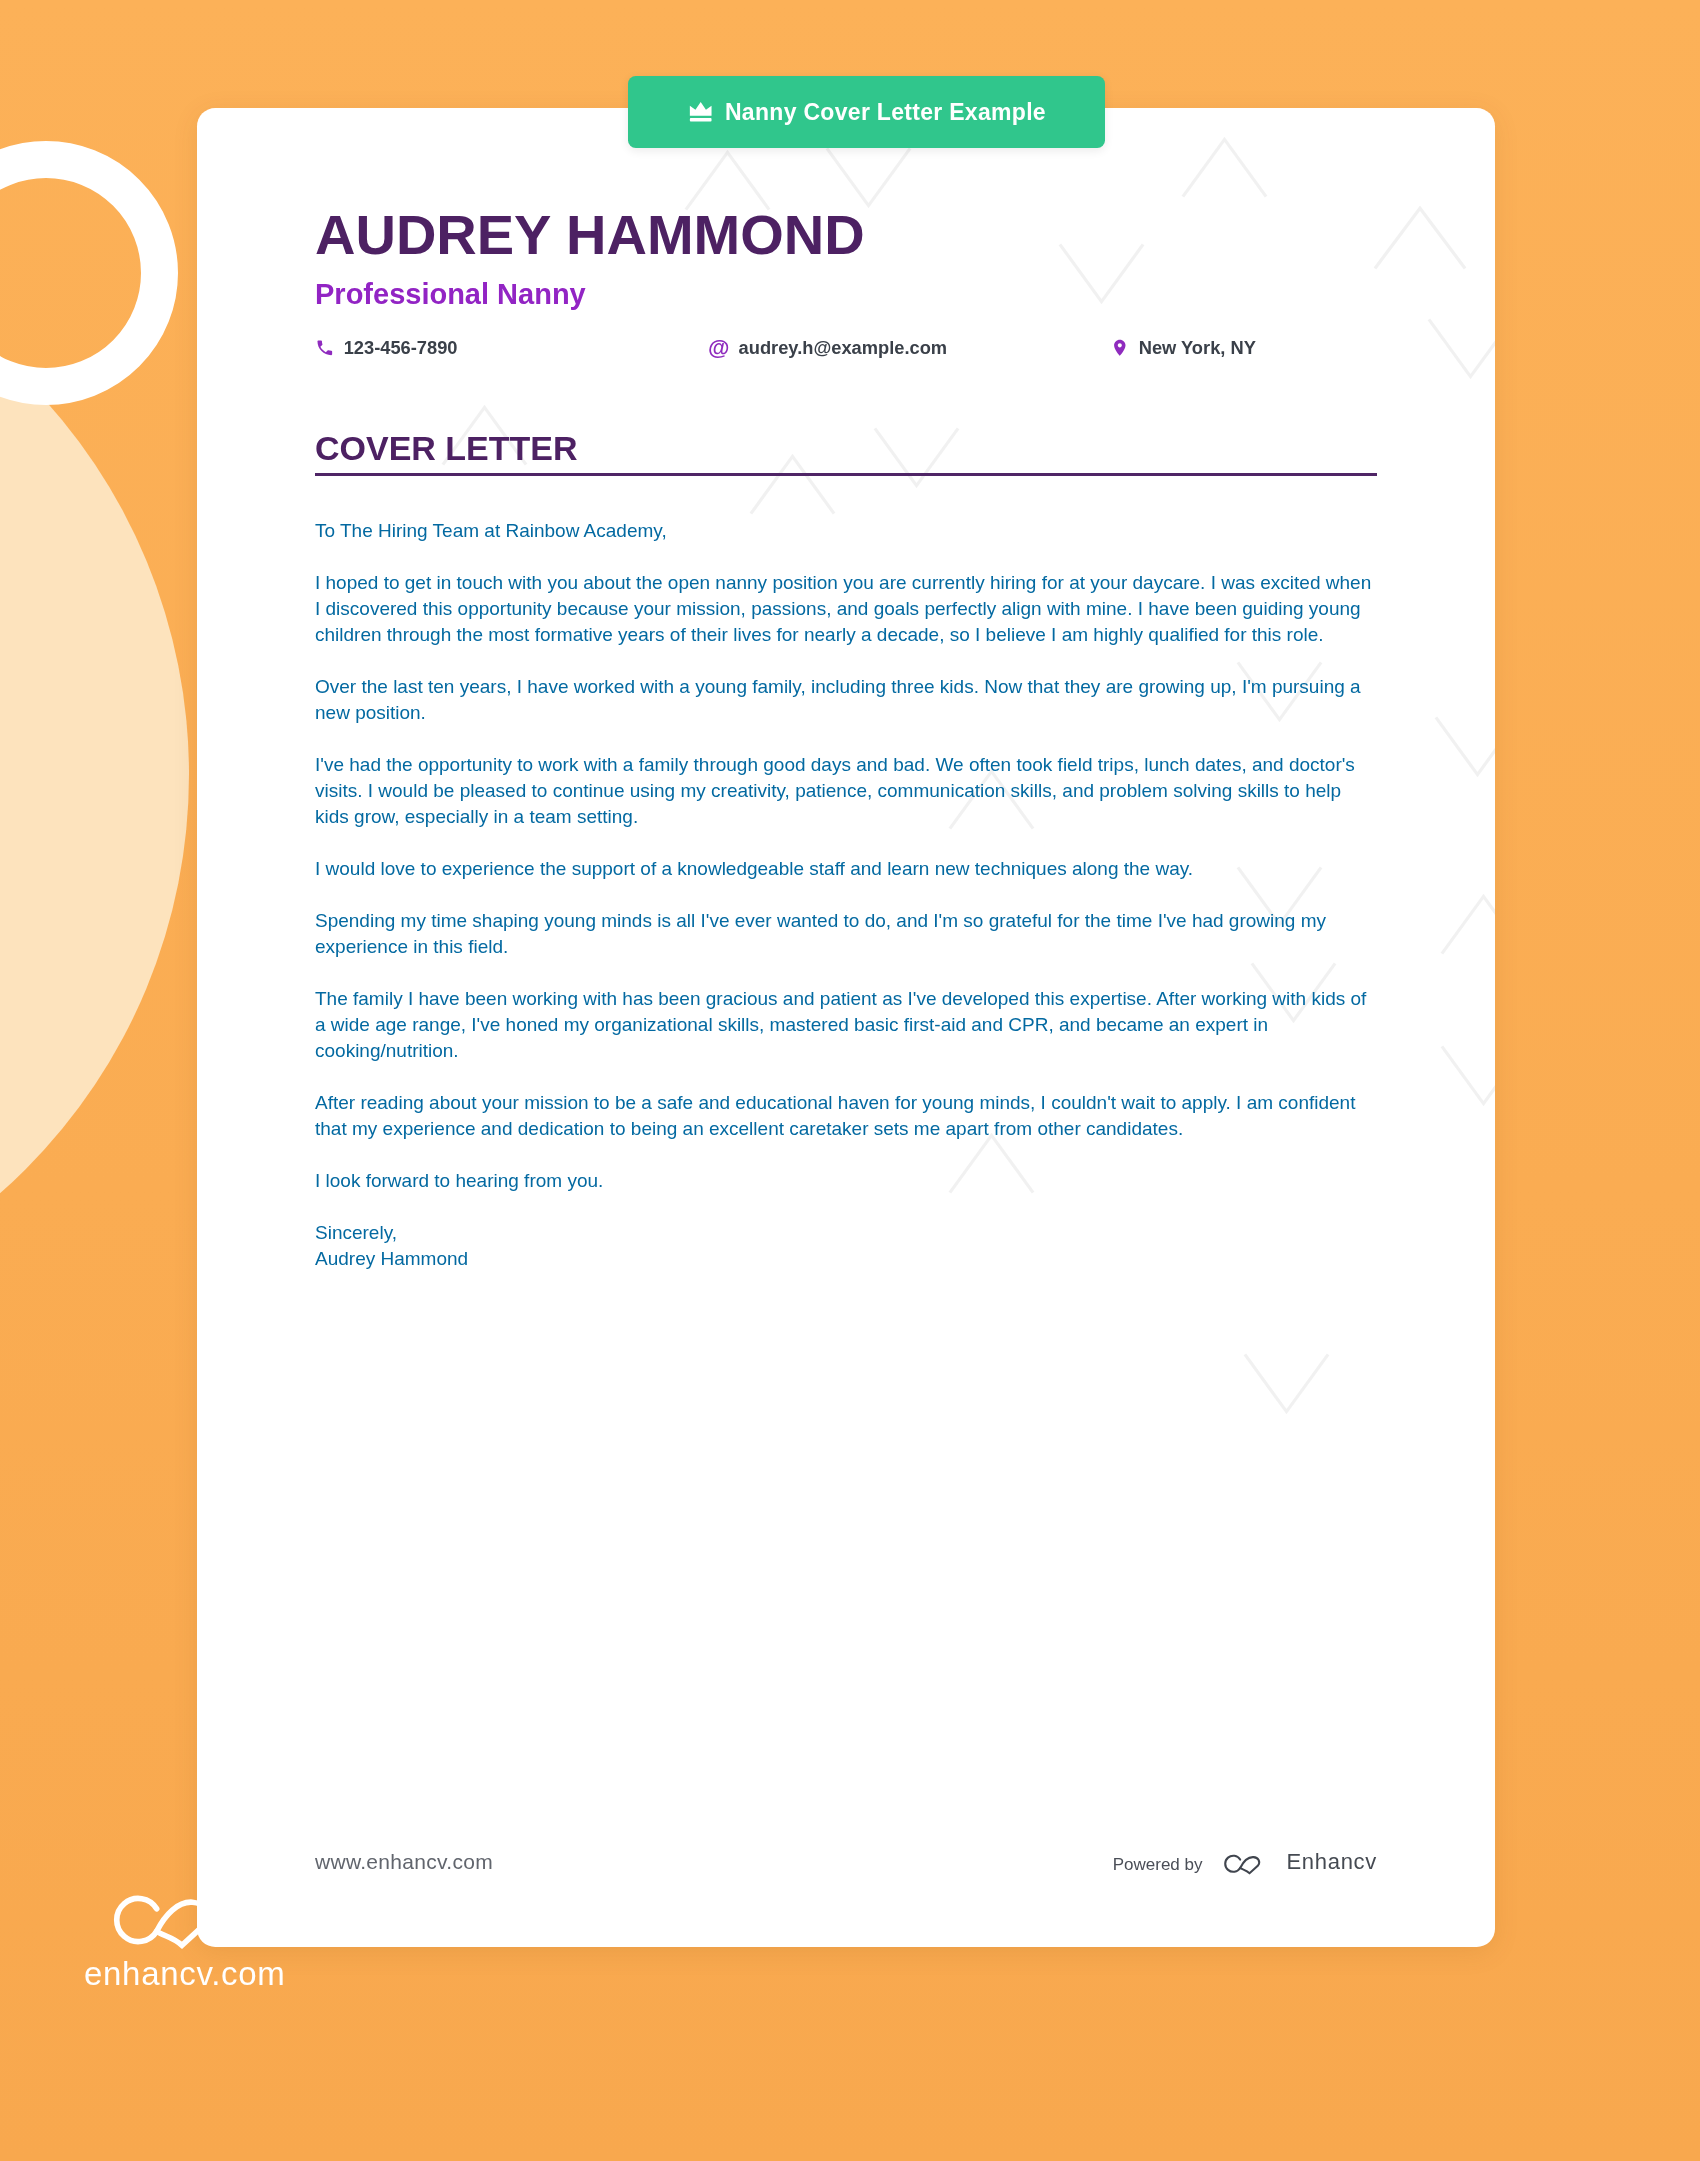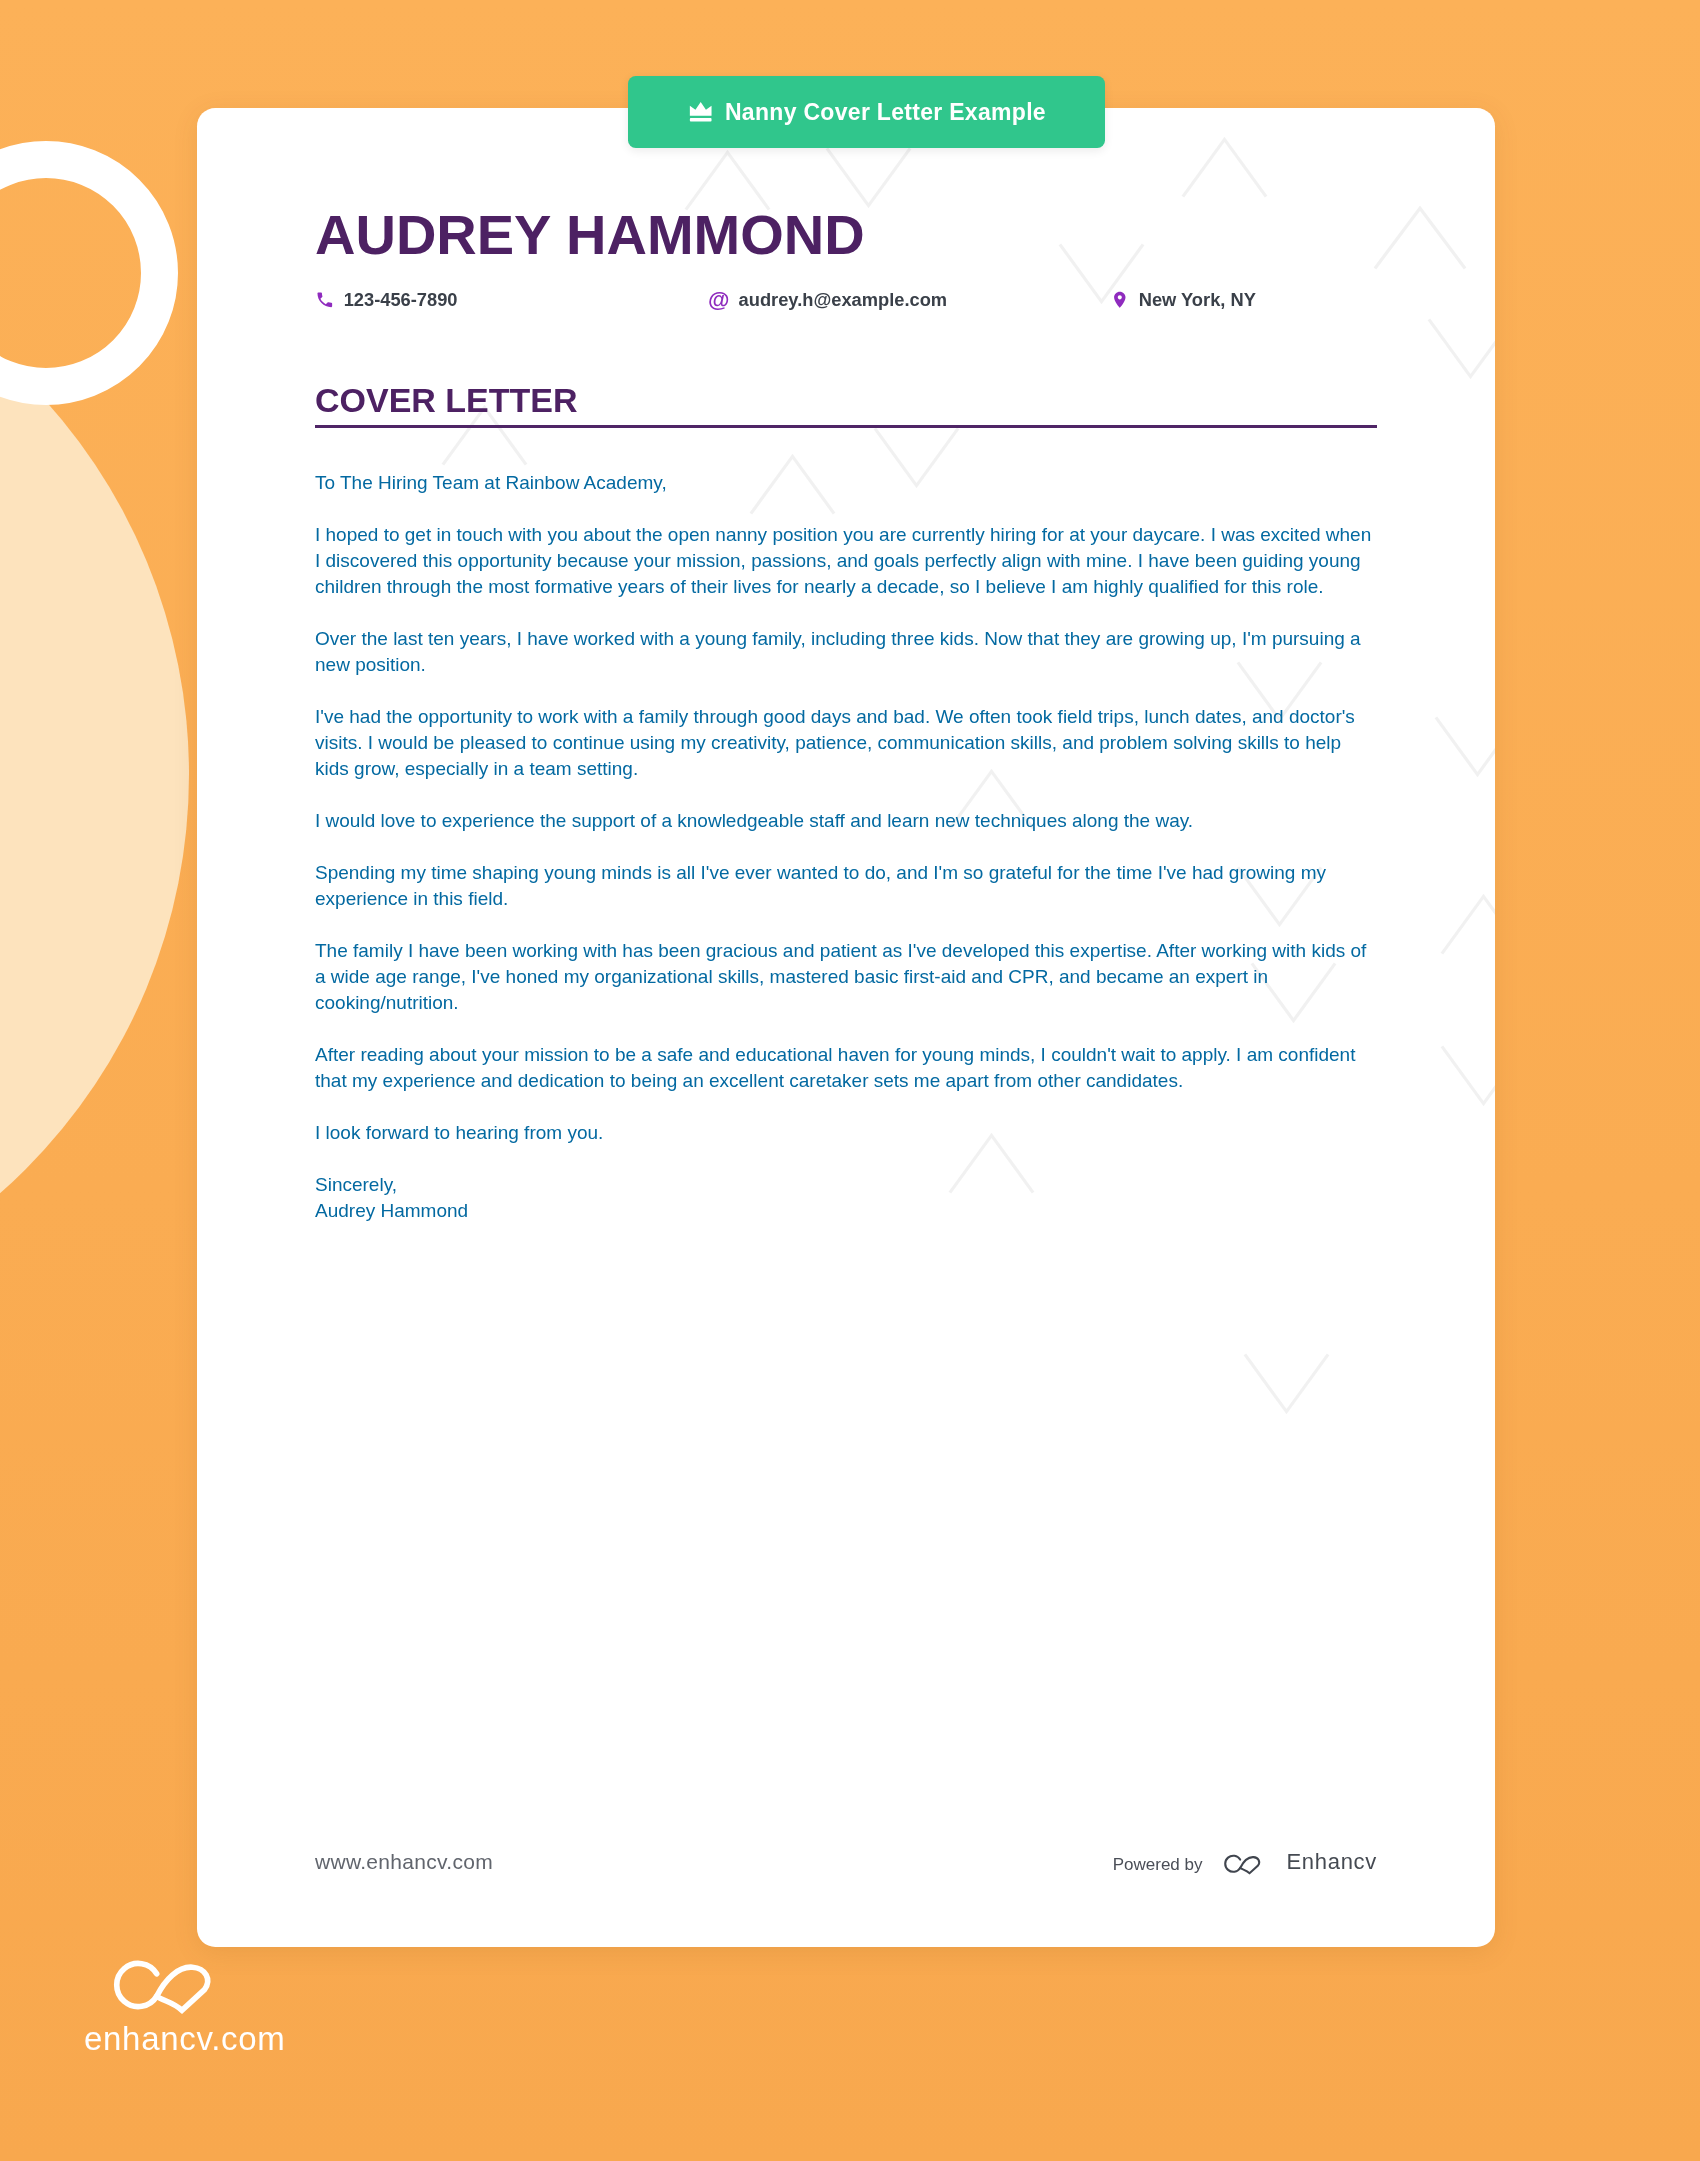--- a/index.html
+++ b/index.html
@@ -10,21 +10,21 @@
   }
   
   .bg-peach-circle{
     position:absolute;left:-928px;top:216px;width:1117px;height:1117px;
     border-radius:50%;background:#FDE3BD;
   }
   .bg-white-ring{
     position:absolute;left:-86px;top:141px;width:264px;height:264px;
     border-radius:50%;border:37px solid #ffffff;box-sizing:border-box;
   }
-  .watermark{position:absolute;left:84px;top:1955px;color:#ffffff;}
+  .watermark{position:absolute;left:84px;top:1890px;color:#ffffff;}
   .watermark svg{display:block;margin-left:26px;}
   .watermark .wm-text{font-size:33px;letter-spacing:0.7px;margin-top:5.2px;font-weight:400;}
   
   .badge{
     position:absolute;left:628px;top:76px;width:477px;height:72px;z-index:5;
     background:#30C68C;border-radius:7.8px;display:flex;align-items:center;justify-content:center;gap:10.5px;
     color:#ffffff;font-size:23px;font-weight:700;letter-spacing:0.3px;
     box-shadow:0 2.6px 9.1px rgba(0,0,0,0.08);
   }
   
@@ -130,20 +130,21 @@
     </svg>
   <svg class="chev" style="left:749px;top:1022px" width="91" height="68" viewBox="0 0 140 104">
       <path d="M6 96 L70 8 L134 96" stroke="#ededed" stroke-width="5" fill="none"></path>
     </svg>
   <svg class="chev" style="left:1044px;top:1241px" width="91" height="68" viewBox="0 0 140 104">
       <path d="M6 8 L70 96 L134 8" stroke="#ededed" stroke-width="5" fill="none"></path>
     </svg>
 
   <div class="content">
     <h1 class="name">AUDREY HAMMOND</h1>
+    <div class="job-title">Professional Nanny</div>
 
     <div class="contacts">
       <div class="contact c1">
         <svg width="19.6" height="19.6" viewBox="0 0 24 24">
           <path d="M6.62 10.79c1.44 2.83 3.76 5.14 6.59 6.59l2.2-2.2c.27-.27.67-.36 1.02-.24 1.12.37 2.33.57 3.57.57.55 0 1 .45 1 1V20c0 .55-.45 1-1 1-9.39 0-17-7.61-17-17 0-.55.45-1 1-1h3.5c.55 0 1 .45 1 1 0 1.25.2 2.45.57 3.57.11.35.03.74-.25 1.02l-2.2 2.2z" fill="#8F2BBE"></path>
         </svg>
         <span>123-456-7890</span>
       </div>
       <div class="contact c2">
         <span class="at">@</span>

